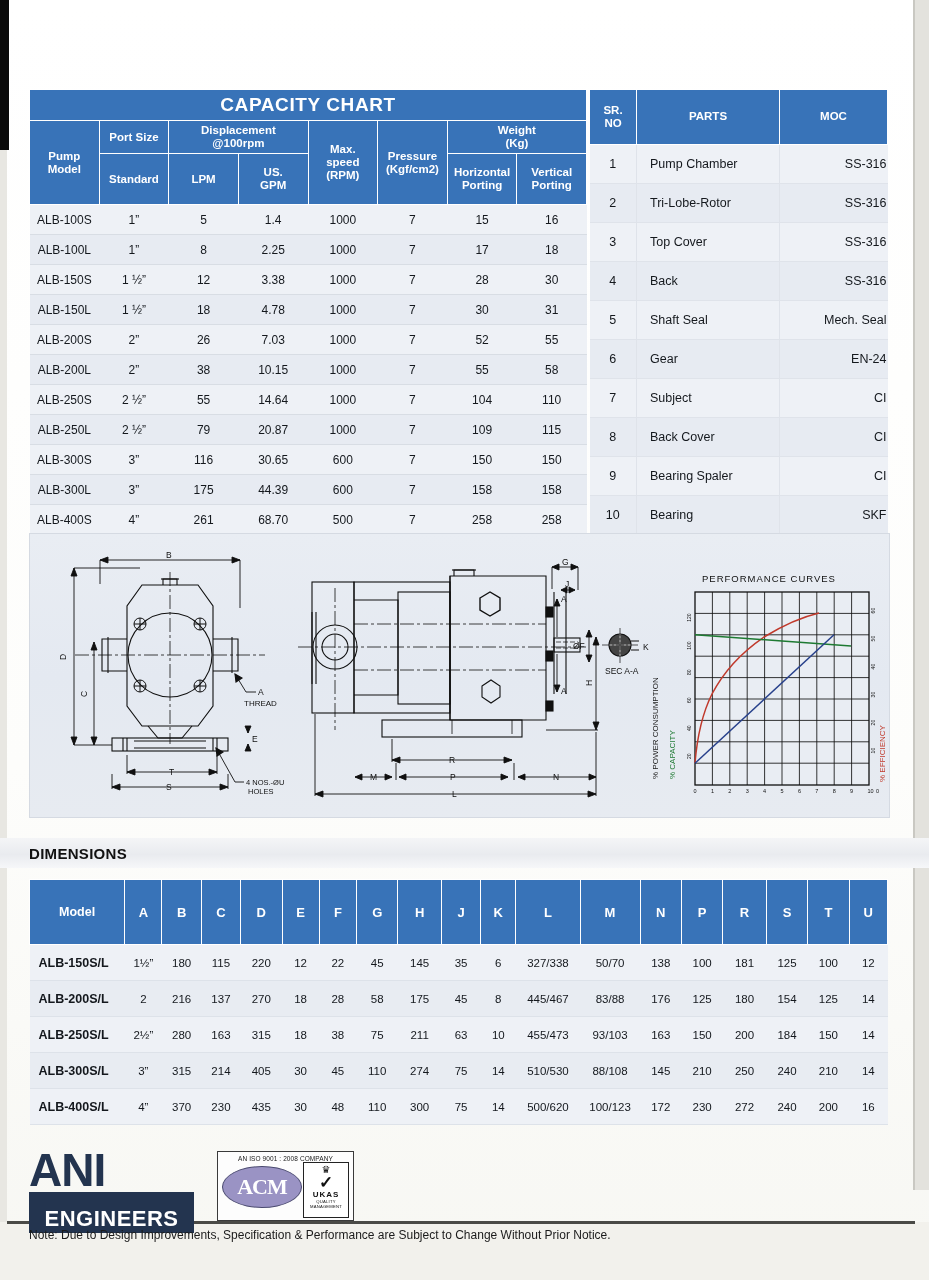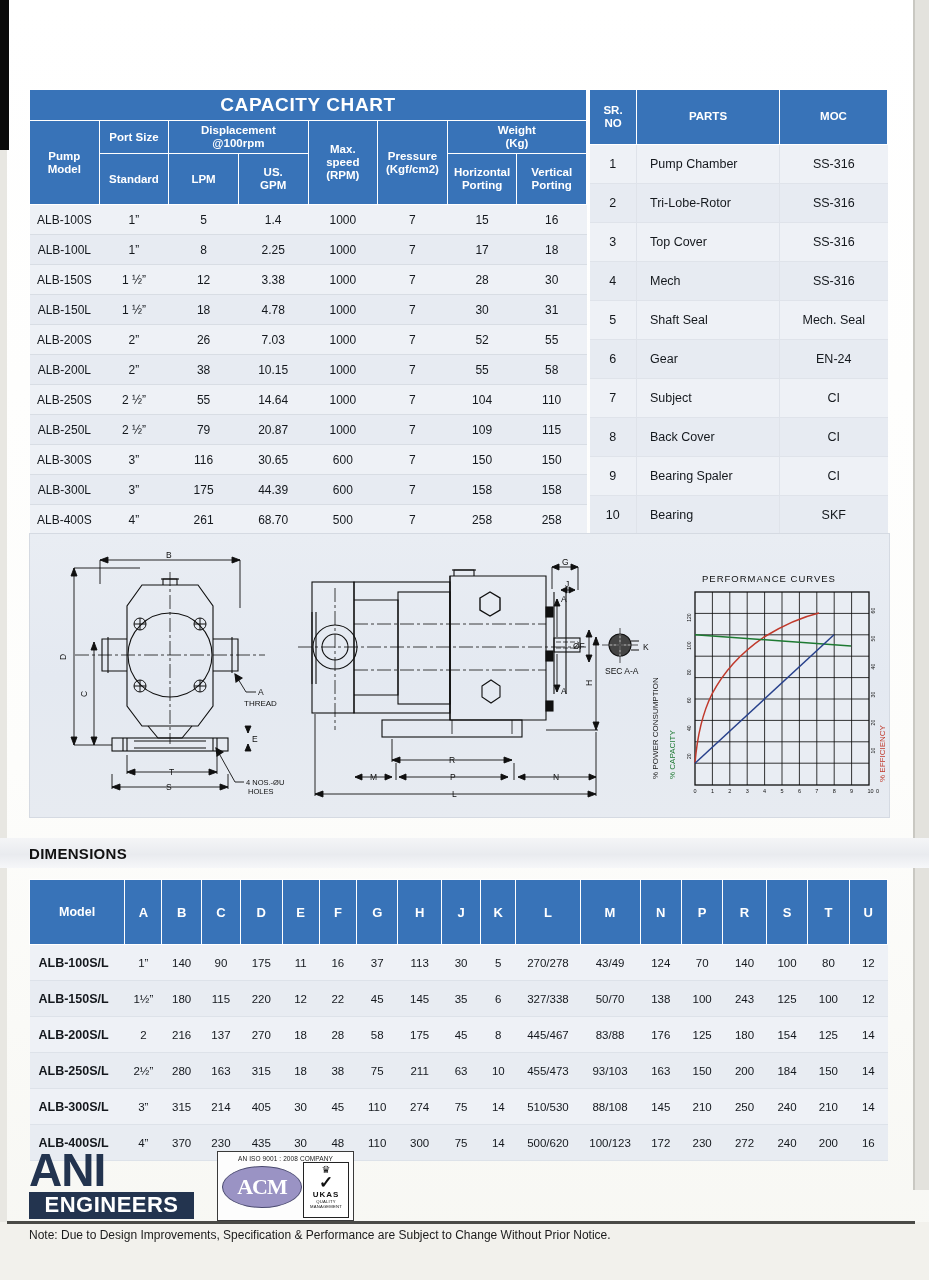--- a/index.html
+++ b/index.html
@@ -48,21 +48,21 @@
   .parts-wrap{position:absolute;left:589px;top:89px;width:299px;}
   table.parts{width:299px;table-layout:fixed;}
   table.parts th{background:#3873b8;color:#fff;font-size:11.5px;font-weight:bold;height:52px;border:1px solid #fff;line-height:1.15;}
   table.parts td{
     background:#eef1f6;font-size:12.5px;color:#14181d;height:36px;
     border:none;border-bottom:1px solid #dfe3ea;
   }
   table.parts tr:nth-child(even) td{background:#e7ebf2;}
   td.sr{text-align:center;width:40px;border-right:1px solid #dfe3ea !important;}
   td.pname{text-align:left;padding-left:13px;border-right:1px solid #dfe3ea !important;}
-  td.moc{text-align:center;}
+  td.moc{text-align:right;}
 
   
   .draw-panel{
     position:absolute;left:29px;top:533px;width:859px;height:283px;
     background:linear-gradient(180deg,#e9edf3 0%,#e4e9f1 50%,#e7ebf1 100%);
     border:1px solid #d5dae2;
   }
   .draw-panel svg{display:block;}
 
   
@@ -89,21 +89,21 @@
   .footer{position:absolute;left:29px;top:1148px;width:870px;height:105px;}
   .logo{
     position:absolute;left:0;top:0;width:165px;
   }
   .logo-ani{
     font-size:46px;font-weight:bold;color:#23344f;letter-spacing:-1px;line-height:44px;
     font-family:"Liberation Sans", sans-serif;
   }
   .logo-eng{
     background:#23344f;color:#ffffff;font-size:22px;font-weight:bold;
-    letter-spacing:.5px;padding:2px 4px 3px 4px;text-align:center;line-height:22px;
+    letter-spacing:.5px;padding:16px 4px 3px 4px;text-align:center;line-height:22px;
   }
   .cert{
     position:absolute;left:188px;top:3px;width:135px;height:68px;
     border:1px solid #3a3a3a;background:#fdfdfd;
   }
   .cert-top{font-size:6.5px;color:#1a1a1a;text-align:center;padding-top:3px;letter-spacing:.1px;}
   .acm{
     position:absolute;left:4px;top:14px;width:78px;height:40px;border-radius:50%;
     background:#9a93c4;border:1.5px solid #4a4a70;
     color:#ffffff;font-size:22px;font-weight:bold;text-align:center;line-height:40px;
@@ -304,21 +304,21 @@
             <td class="pname">Tri-Lobe-Rotor</td>
             <td class="moc">SS-316</td>
           </tr>
           <tr>
             <td class="sr">3</td>
             <td class="pname">Top Cover</td>
             <td class="moc">SS-316</td>
           </tr>
           <tr>
             <td class="sr">4</td>
-            <td class="pname">Mech</td>
+            <td class="pname">Back</td>
             <td class="moc">SS-316</td>
           </tr>
           <tr>
             <td class="sr">5</td>
             <td class="pname">Shaft Seal</td>
             <td class="moc">Mech. Seal</td>
           </tr>
           <tr>
             <td class="sr">6</td>
             <td class="pname">Gear</td>
@@ -689,57 +689,36 @@
             <th>N</th>
             <th>P</th>
             <th>R</th>
             <th>S</th>
             <th>T</th>
             <th>U</th>
           </tr>
         </thead>
       <tbody id="dim-body">
           <tr>
-            <td class="mname">ALB-100S/L</td>
-            <td>1”</td>
-            <td>140</td>
-            <td>90</td>
-            <td>175</td>
-            <td>11</td>
-            <td>16</td>
-            <td>37</td>
-            <td>113</td>
-            <td>30</td>
-            <td>5</td>
-            <td>270/278</td>
-            <td>43/49</td>
-            <td>124</td>
-            <td>70</td>
-            <td>140</td>
-            <td>100</td>
-            <td>80</td>
-            <td>12</td>
-          </tr>
-          <tr>
             <td class="mname">ALB-150S/L</td>
             <td>1½”</td>
             <td>180</td>
             <td>115</td>
             <td>220</td>
             <td>12</td>
             <td>22</td>
             <td>45</td>
             <td>145</td>
             <td>35</td>
             <td>6</td>
             <td>327/338</td>
             <td>50/70</td>
             <td>138</td>
             <td>100</td>
-            <td>243</td>
+            <td>181</td>
             <td>125</td>
             <td>100</td>
             <td>12</td>
           </tr>
           <tr>
             <td class="mname">ALB-200S/L</td>
             <td>2</td>
             <td>216</td>
             <td>137</td>
             <td>270</td>

